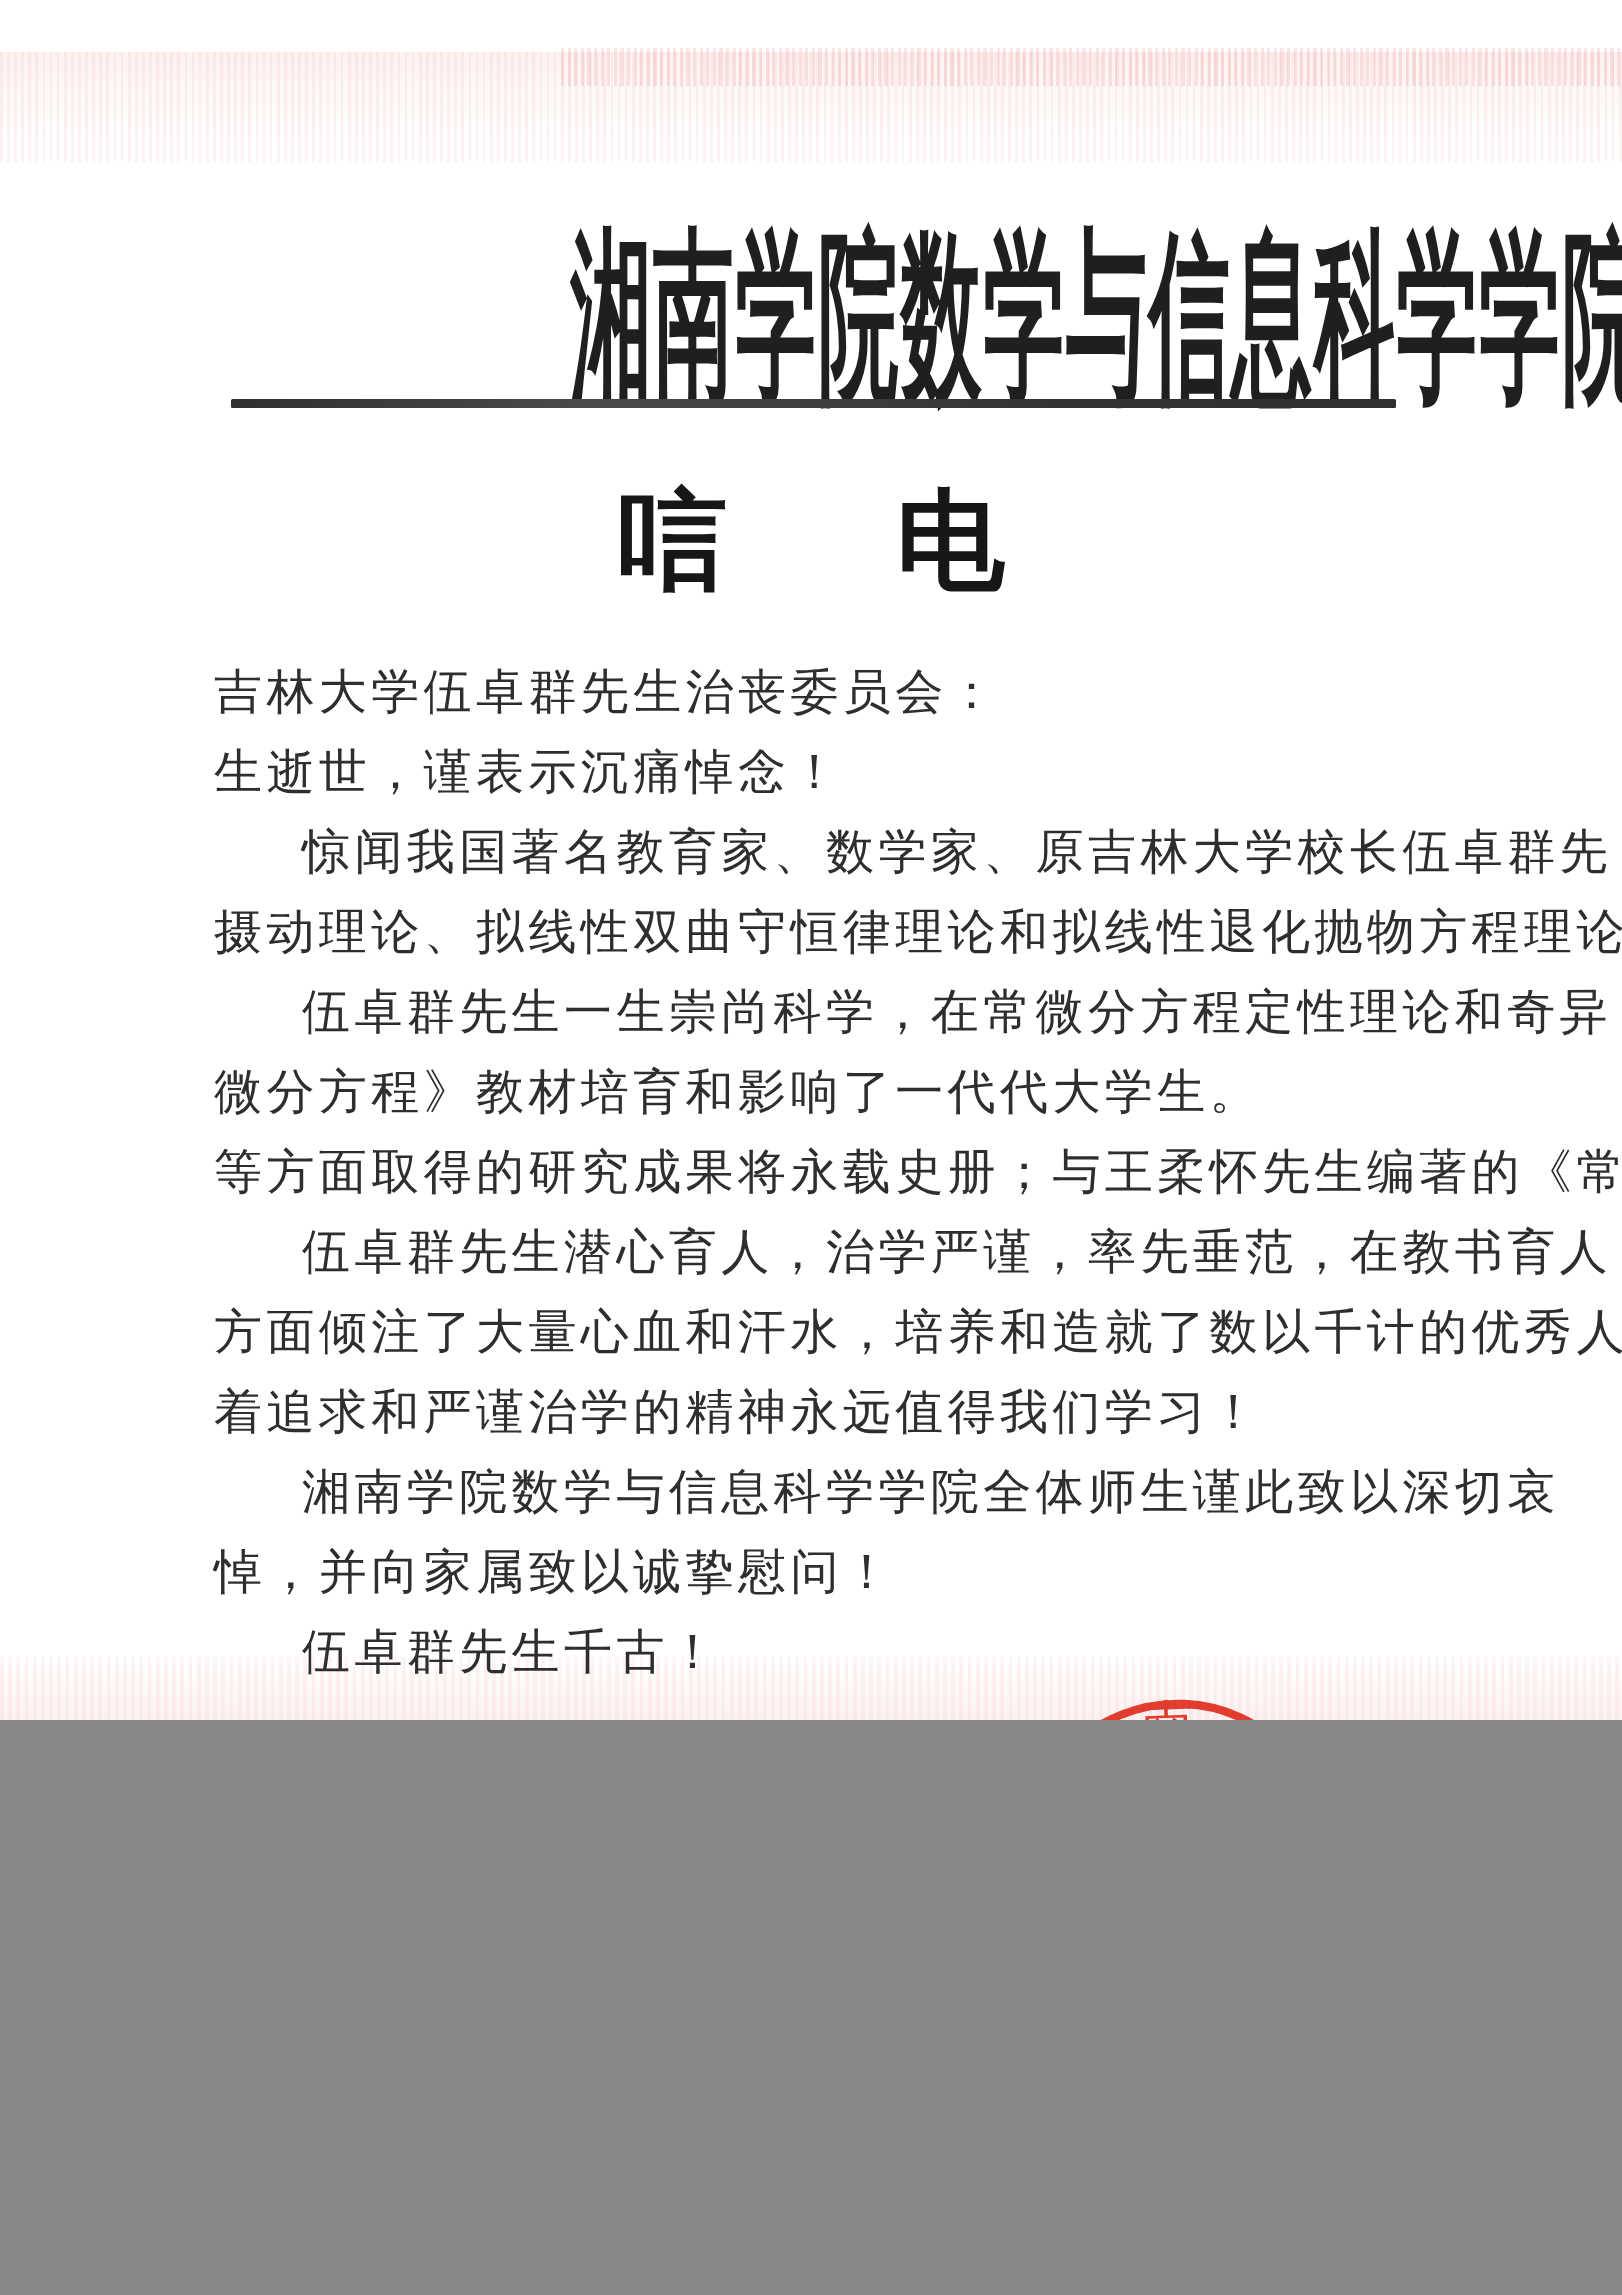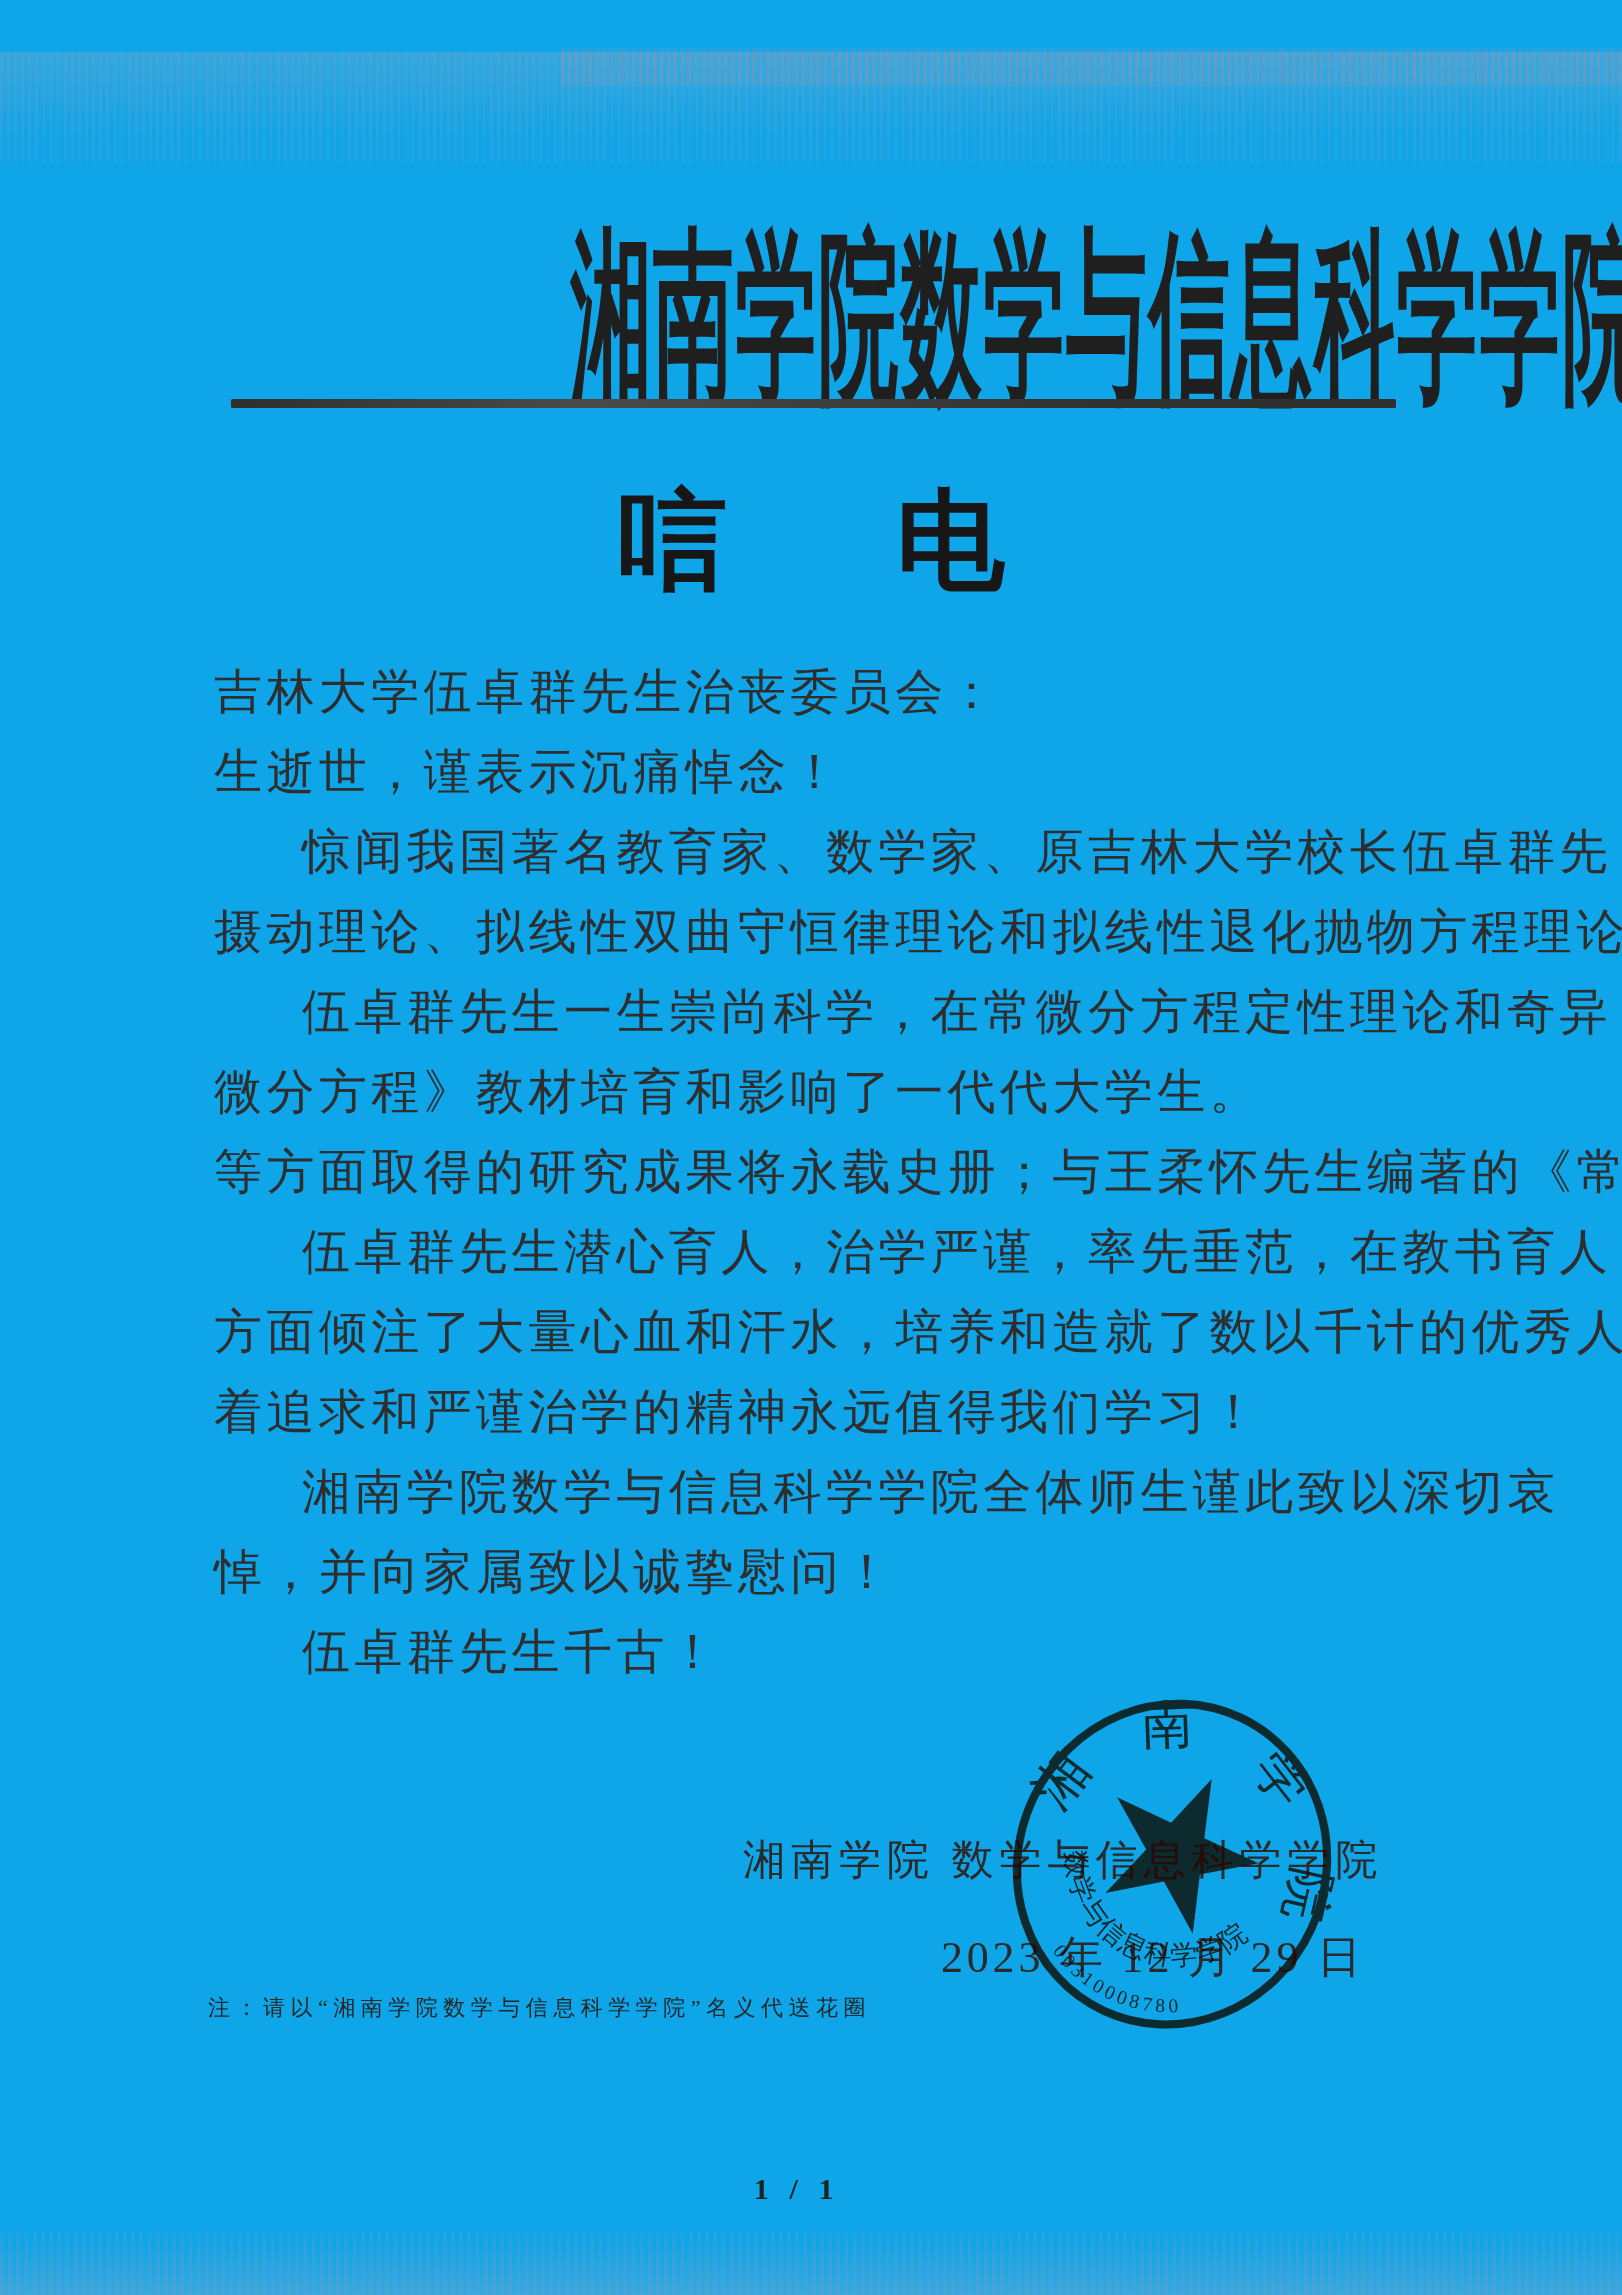--- a/index.html
+++ b/index.html
@@ -1,21 +1,21 @@
 <!DOCTYPE html>
 <html style="font-size:8.8px"><head>
 <meta charset="utf-8">
 <style>
   html,body { margin:0; padding:0; background:#888; }
   .page {
     position: relative;
     width: 1623px;
-    height: 2295px;
+    height: 1720px;
     margin: 0 auto;
-    background: #0ea5e9;
+    background: #ffffff;
     overflow: hidden;
     font-family: "Liberation Serif", "DejaVu Serif", serif;
     color: #2b2b2b;
   }
 
   
   .scan-artifact { position:absolute; pointer-events:none; }
   .scan-top {
     top: 52px; left: 0; right: 0; height: 110px;
     background:

